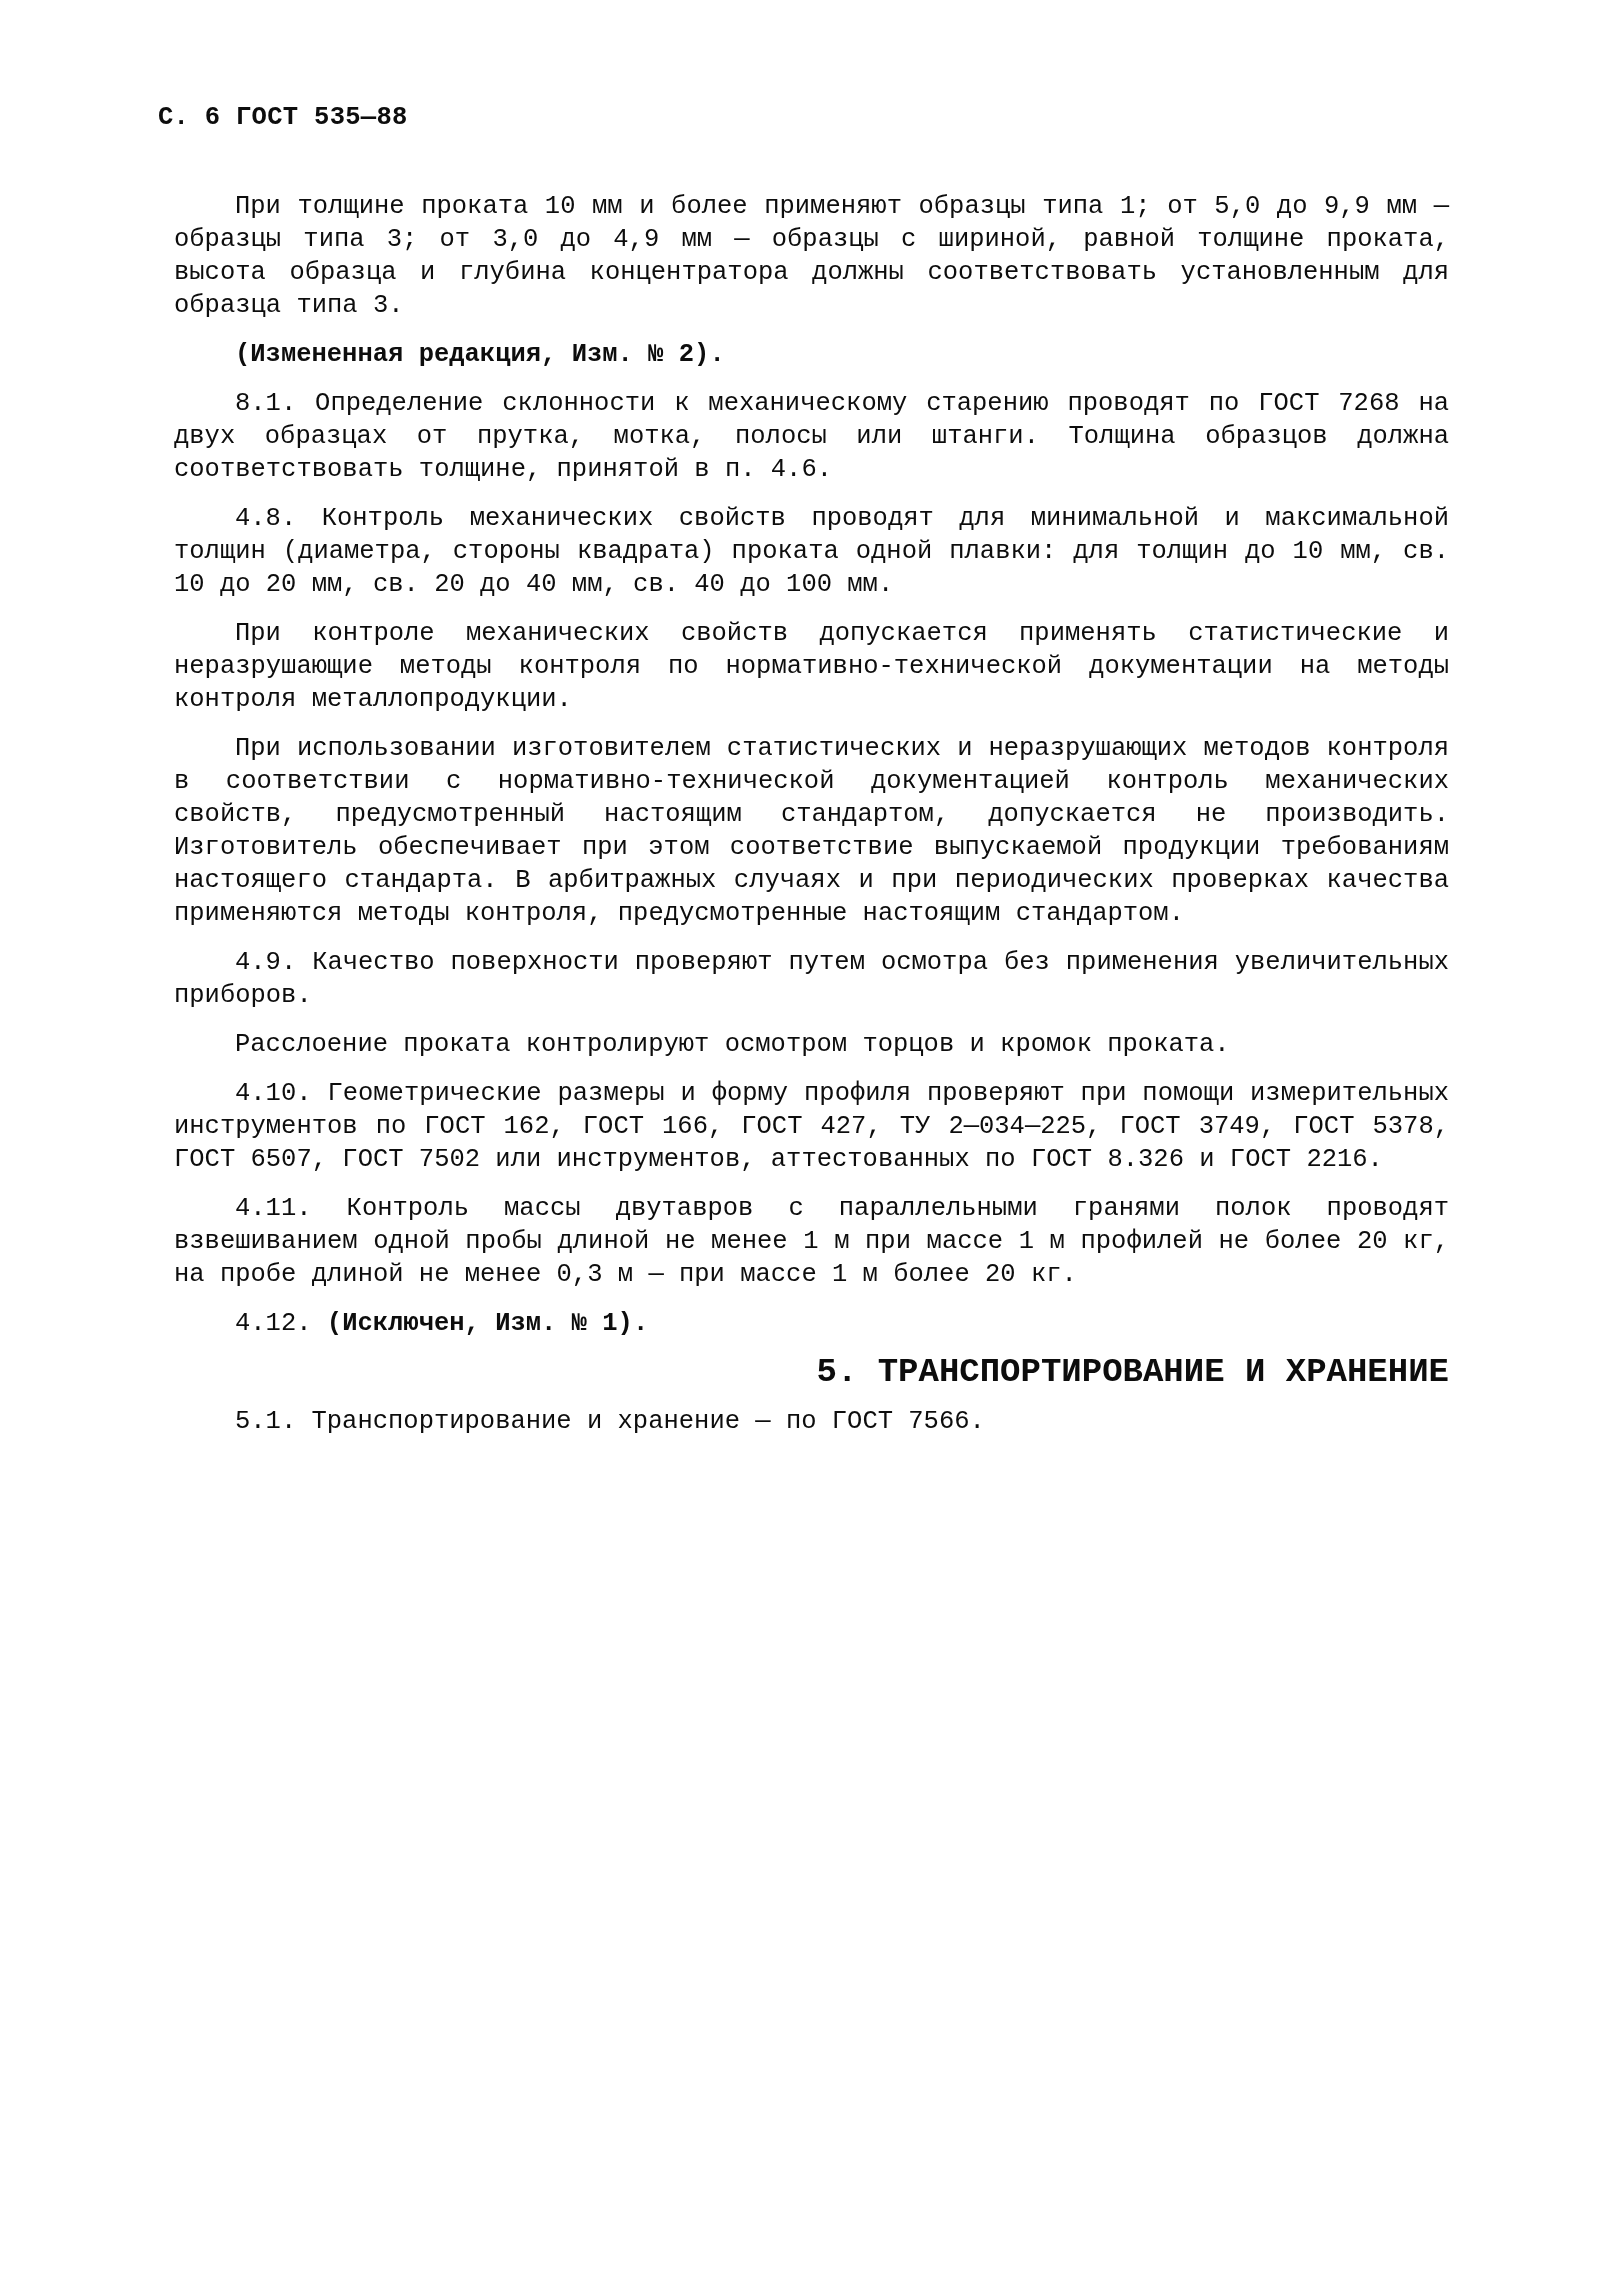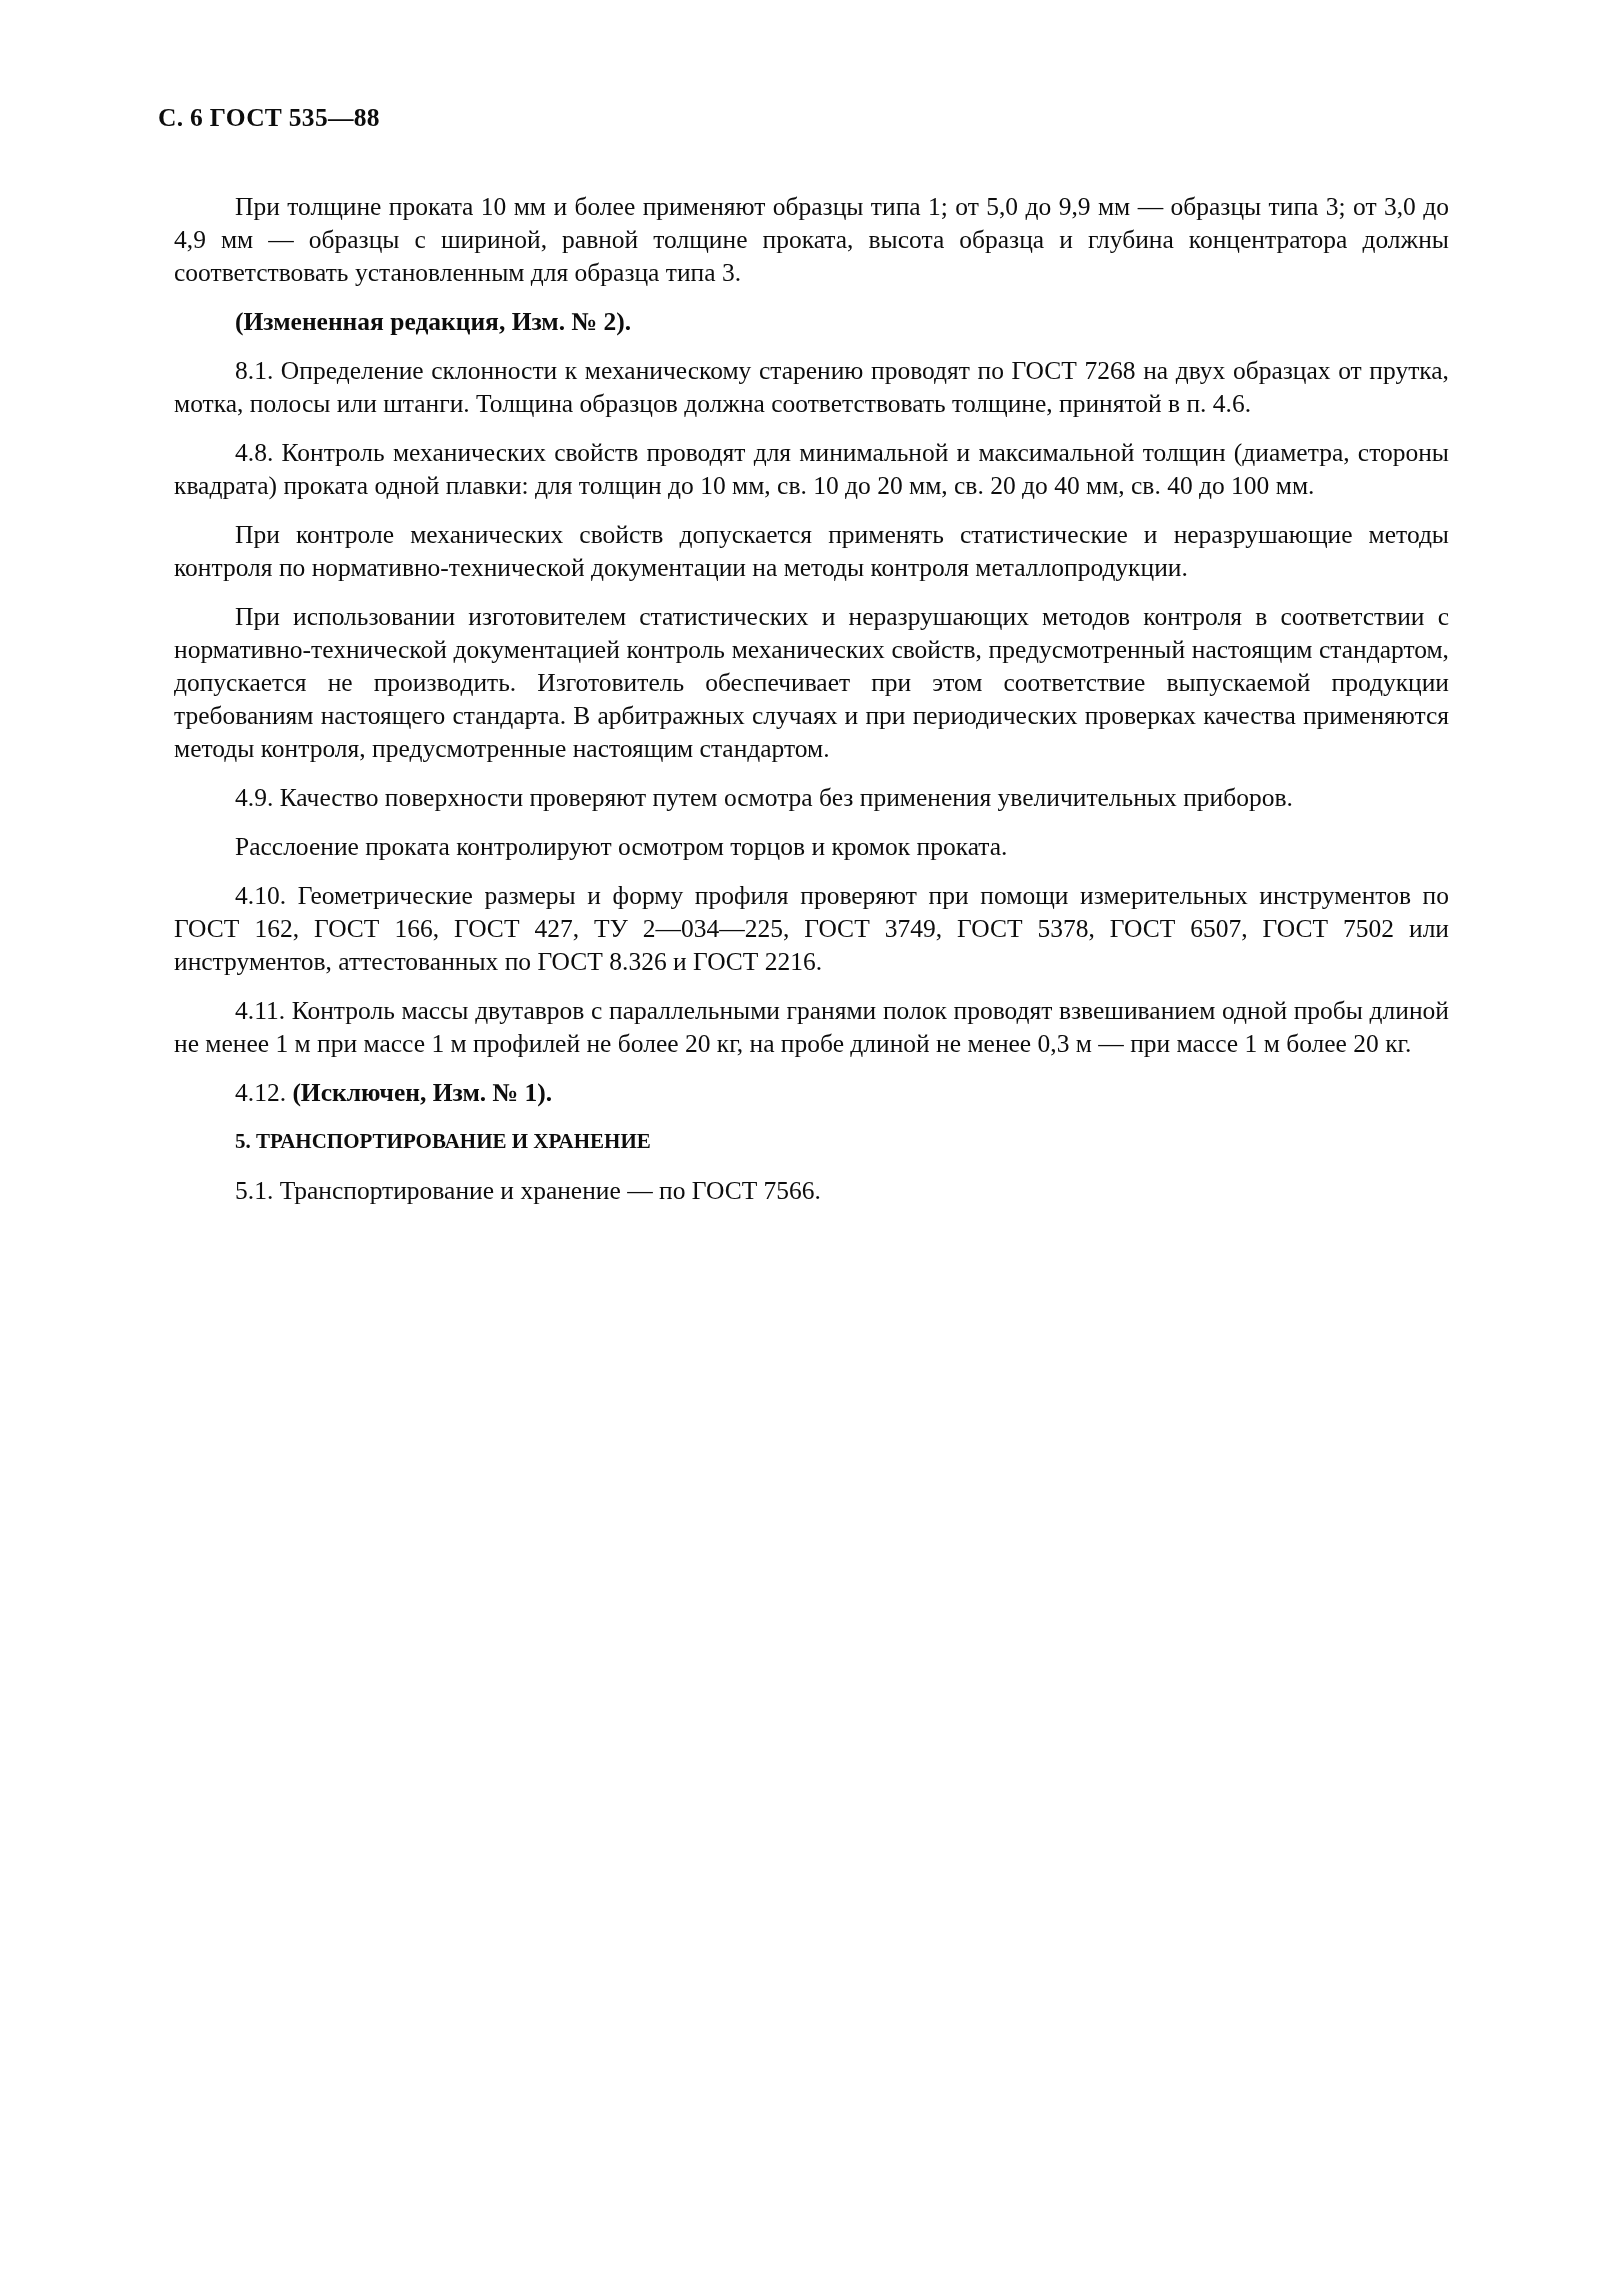--- a/index.html
+++ b/index.html
@@ -5,21 +5,21 @@
   html, body {
     margin: 0;
     padding: 0;
     background: #ffffff;
   }
   .page {
     position: relative;
     width: 1622px;
     height: 1755px;
     background: #ffffff;
-    font-family: Liberation Serif, serif;
+    font-family: Liberation Mono, monospace;
     color: #0d0d0d;
     overflow: hidden;
   }
   .page-header {
     position: absolute;
     left: 158px;
     top: 103px;
     font-size: 25.5px;
     font-weight: bold;
     letter-spacing: 0.3px;
@@ -38,23 +38,23 @@
     margin: 16px;
     padding: 0;
     text-indent: 61px;
   }
   .content p b {
     font-weight: bold;
   }
   .section-heading {
     margin: 38px 0 33px 0;
     padding: 0;
-    text-align: left;
+    text-align: right;
     text-indent: 0;
-    font-size: 21px;
+    font-size: 34px;
     font-weight: bold;
     line-height: 33px;
   }
 </style>
 </head>
 <body>
 
 <div class="page">
 
   <div class="page-header">С. 6 ГОСТ 535—88</div>

